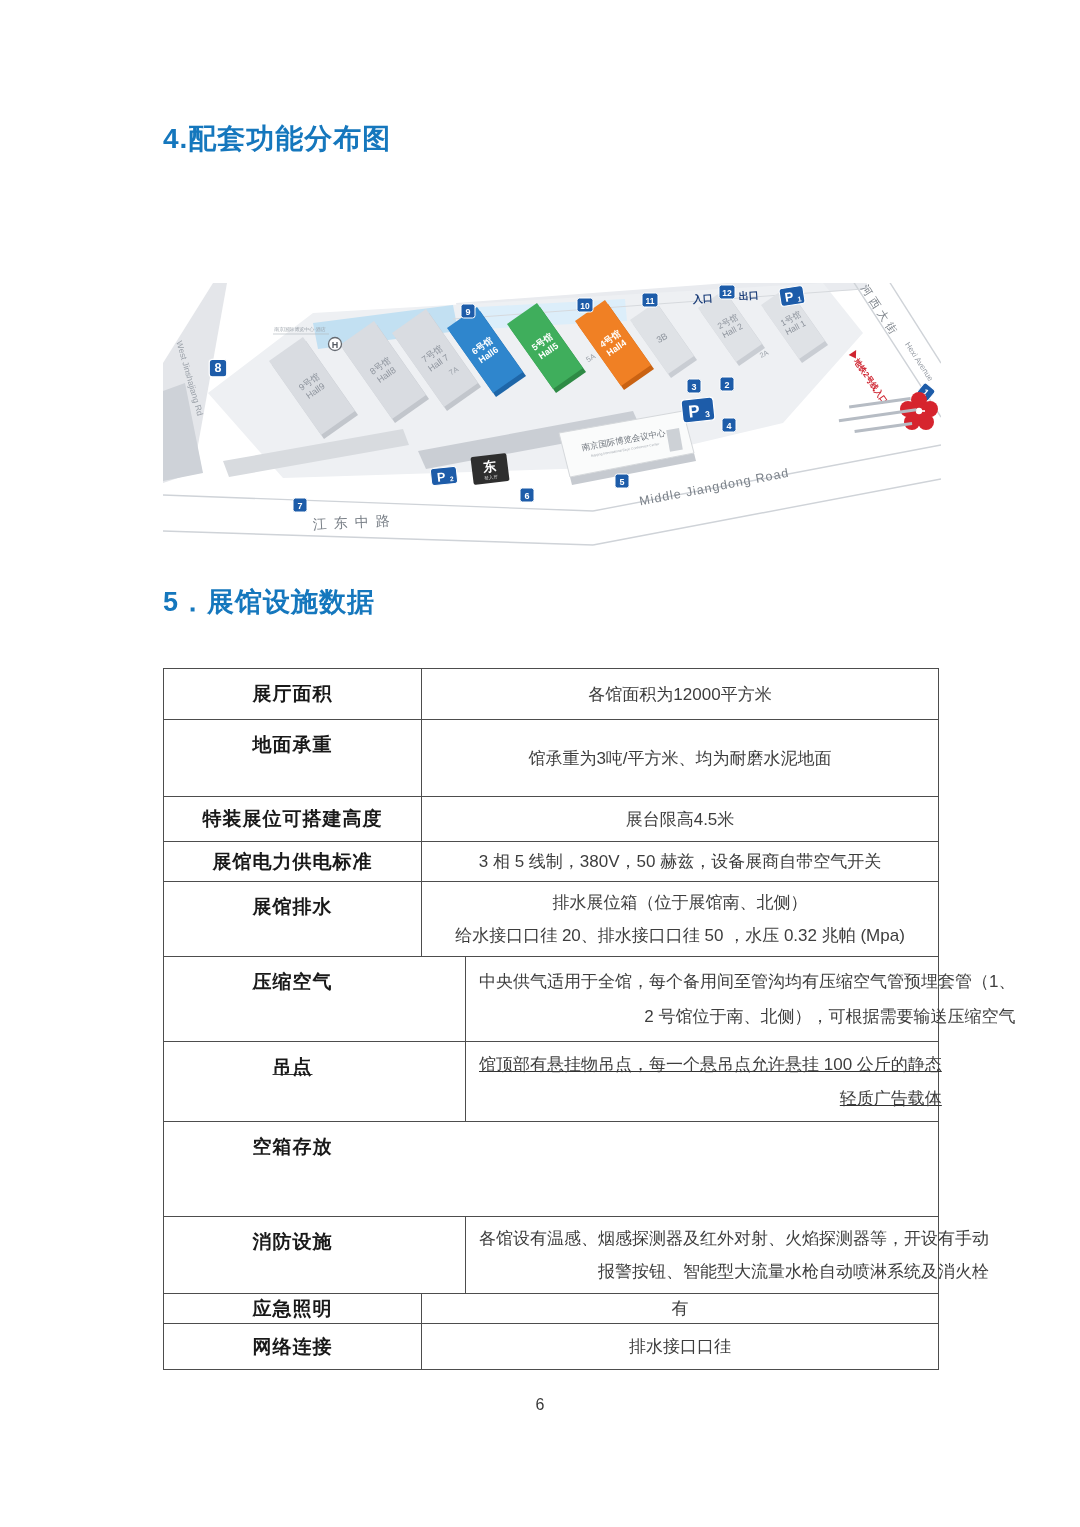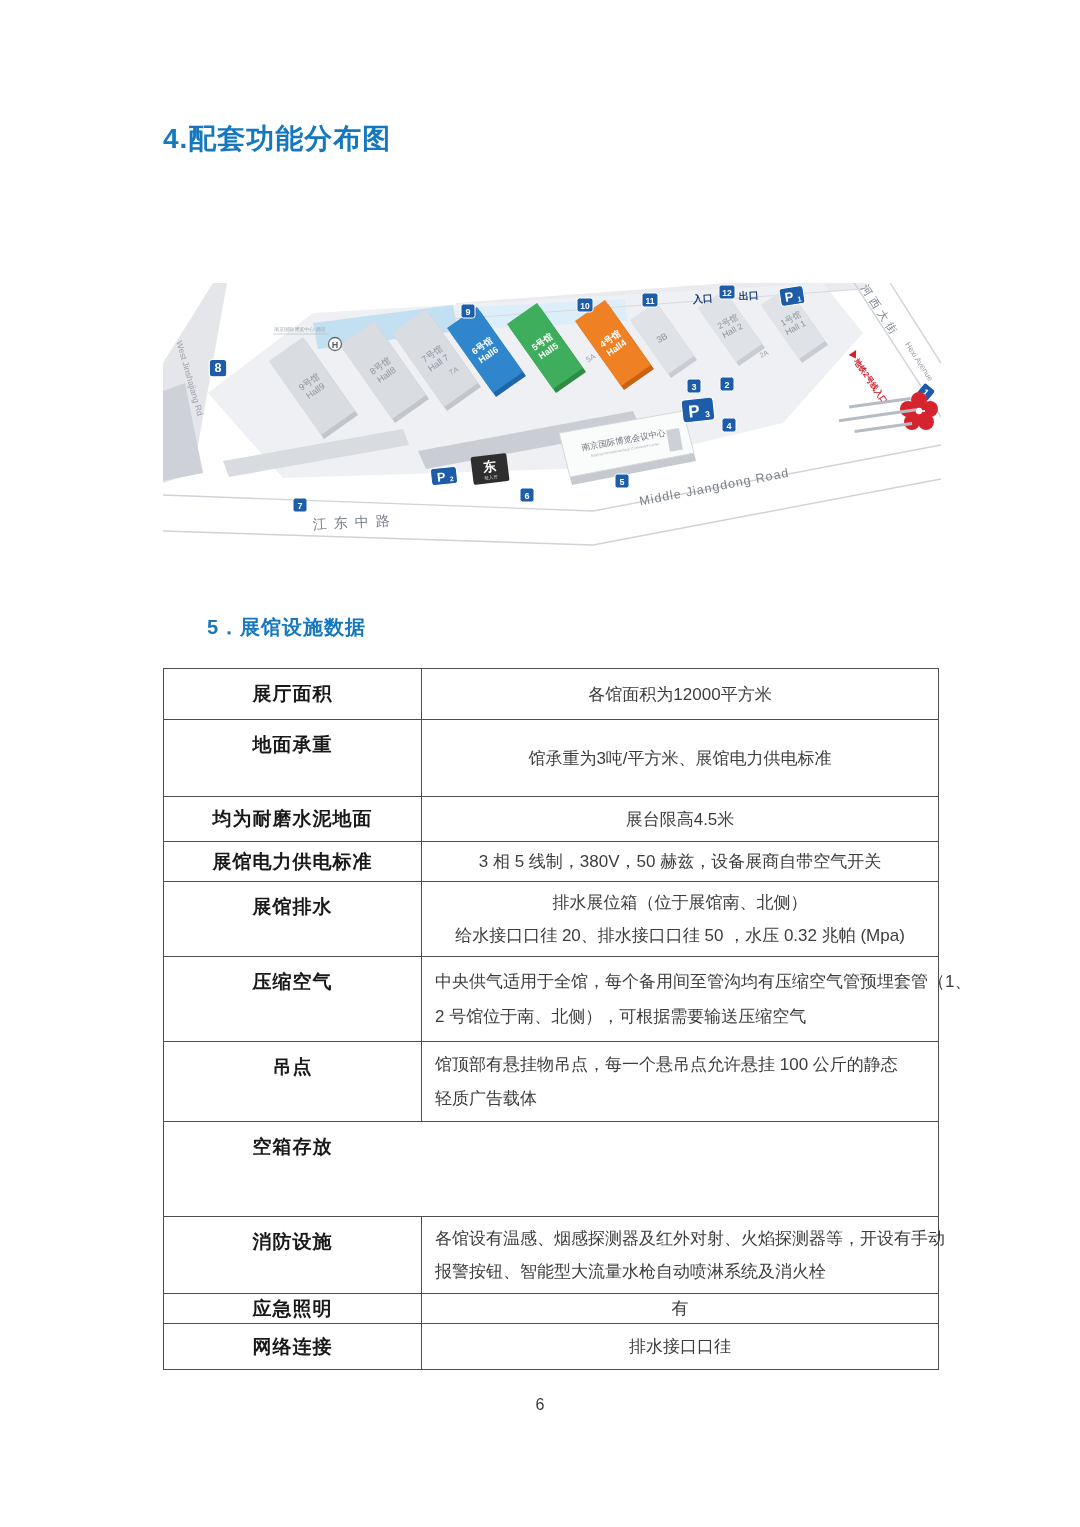--- a/index.html
+++ b/index.html
@@ -2,41 +2,41 @@
 <html><head>
 <meta charset="utf-8">
 <style>
   html,body{margin:0;padding:0;}
   body{
     width:1080px;height:1527px;position:relative;background:#ffffff;
     font-family:"Liberation Sans","DejaVu Sans",sans-serif;color:#333;overflow:hidden;
   }
   .heading{position:absolute;left:163px;color:#1577bd;font-weight:bold;letter-spacing:1px;}
   #h4{top:120px;font-size:28px;}
-  #h5{top:614px;font-size:20px;margin-left:44px;}
+  #h5{top:584px;font-size:27px;}
   #map-wrap{position:absolute;left:163px;top:283px;width:778px;height:278px;background:#fff;}
   #facility-table{
     position:absolute;left:163px;top:668px;width:776px;
     border:1px solid #4d4d4d;box-sizing:border-box;background:#fff;
   }
   .t-row{display:flex;box-sizing:border-box;border-top:1px solid #4d4d4d;}
   .t-row:first-child{border-top:none;}
   .t-label{
     width:257px;flex:0 0 257px;box-sizing:border-box;display:flex;
     justify-content:center;align-items:center;font-weight:bold;font-size:19px;color:#191919;
     letter-spacing:1px;
   }
   .t-label.top{align-items:flex-start;padding-top:12px;}
   .t-value{
     flex:1;box-sizing:border-box;border-left:1px solid #4d4d4d;display:flex;
     flex-direction:column;justify-content:center;align-items:center;
     font-size:17px;color:#3d3d3d;
   }
   .t-value.multi{justify-content:space-evenly;}
-  .t-value.left{align-items:flex-start;padding-left:13px;padding-right:8px;}
+  .t-value.left{align-items:flex-end;padding-left:13px;padding-right:8px;margin-left:44px;}
   .vline{white-space:nowrap;}
   #page-number{position:absolute;left:0;top:1396px;width:1080px;text-align:center;
     font-size:16px;color:#3a3a3a;}
 </style>
 </head>
 <body>
 
 <div id="h4" class="heading">4.配套功能分布图</div>
 
 <div id="map-wrap">
@@ -269,25 +269,25 @@
 <div id="facility-table">
     <div class="t-row" style="height: 50px;">
       <div class="t-label">展厅面积</div>
       <div class="t-value">
         <div class="vline">各馆面积为12000平方米</div>
       </div>
     </div>
     <div class="t-row" style="height: 77px;">
       <div class="t-label top">地面承重</div>
       <div class="t-value">
-        <div class="vline">馆承重为3吨/平方米、展馆电力供电标准</div>
+        <div class="vline">馆承重为3吨/平方米、均为耐磨水泥地面</div>
       </div>
     </div>
     <div class="t-row" style="height: 45px;">
-      <div class="t-label">均为耐磨水泥地面</div>
+      <div class="t-label">特装展位可搭建高度</div>
       <div class="t-value">
         <div class="vline">展台限高4.5米</div>
       </div>
     </div>
     <div class="t-row" style="height: 40px;">
       <div class="t-label">展馆电力供电标准</div>
       <div class="t-value">
         <div class="vline">3 相 5 线制，380V，50 赫兹，设备展商自带空气开关</div>
       </div>
     </div>
@@ -298,21 +298,21 @@
         <div class="vline">给水接口口徍 20、排水接口口徍 50 ，水压 0.32 兆帕 (Mpa)</div>
       </div>
     </div>
     <div class="t-row" style="height: 85px;">
       <div class="t-label top">压缩空气</div>
       <div class="t-value multi left">
         <div class="vline">中央供气适用于全馆，每个备用间至管沟均有压缩空气管预埋套管（1、</div>
         <div class="vline">2 号馆位于南、北侧），可根据需要输送压缩空气</div>
       </div>
     </div>
-    <div class="t-row" style="height: 80px;">
+    <div class="t-row" style="height: 80px; text-decoration: underline;">
       <div class="t-label top">吊点</div>
       <div class="t-value multi left">
         <div class="vline">馆顶部有悬挂物吊点，每一个悬吊点允许悬挂 100 公斤的静态</div>
         <div class="vline">轻质广告载体</div>
       </div>
     </div>
     <div class="t-row" style="height: 95px; gap: 33px;">
       <div class="t-label top">空箱存放</div>
     </div>
     <div class="t-row" style="height: 77px;">

